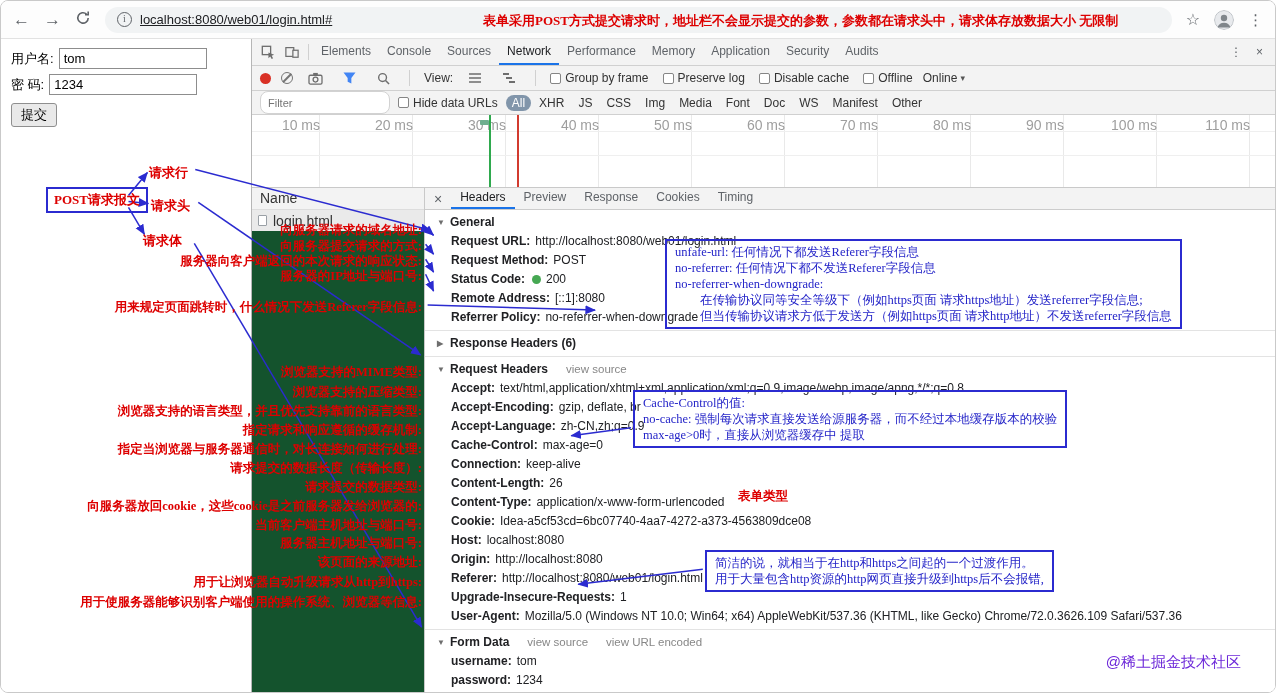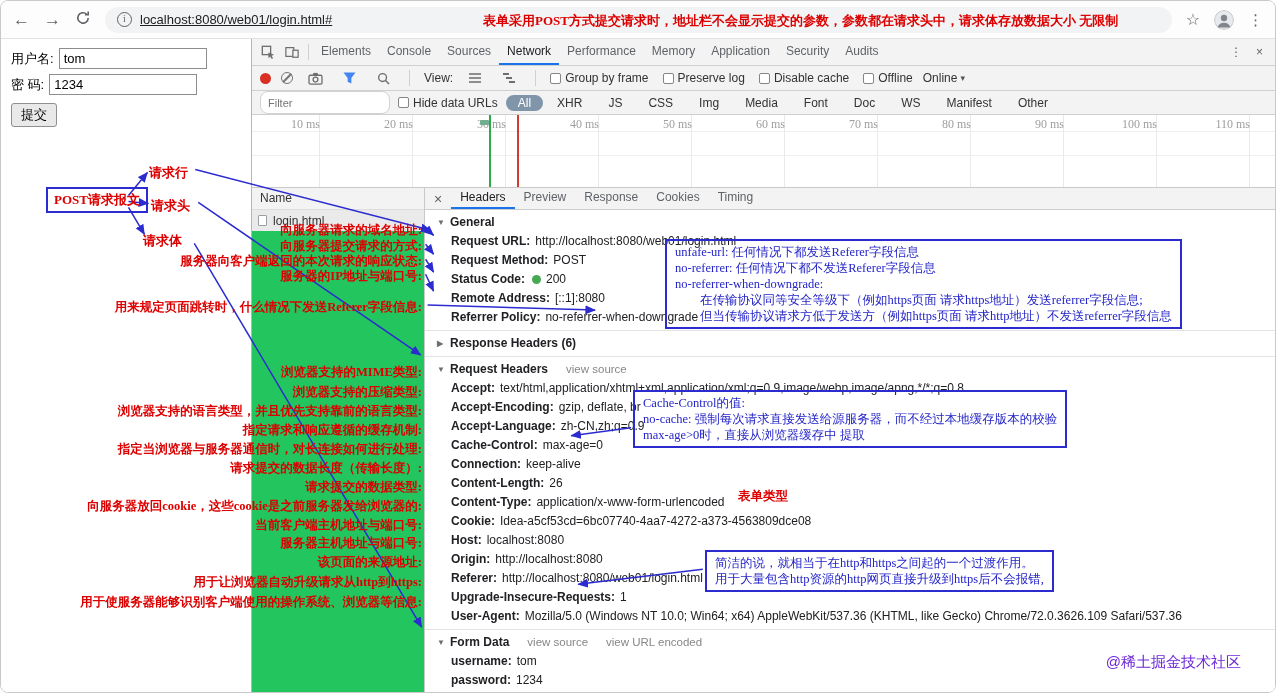--- a/index.html
+++ b/index.html
@@ -39,33 +39,33 @@
   .rec-dot{width:11px;height:11px;border-radius:50%;background:#d93025;flex:0 0 auto;cursor:pointer;}
   .clear-icon{width:12px;height:12px;border:1.5px solid #757575;border-radius:50%;position:relative;flex:0 0 auto;cursor:pointer;}
   .clear-icon::after{content:"";position:absolute;left:-1.5px;top:4px;width:12px;height:1.5px;background:#757575;transform:rotate(-45deg);}
   .chk{display:flex;align-items:center;gap:4px;white-space:nowrap;cursor:pointer;}
   .cbox{width:11px;height:11px;border:1px solid #858585;border-radius:2px;background:#fff;flex:0 0 auto;}
   .ddown{display:flex;align-items:center;gap:3px;cursor:pointer;white-space:nowrap;}
 
   .dt-filterbar{flex:0 0 23px;background:#f3f3f3;border-bottom:1px solid #d0d0d0;display:flex;align-items:center;font-size:12px;color:#333;padding:0 8px;gap:8px;}
   .filter-input{width:130px;height:23px;border:1px solid #d2d2d2;border-radius:8px;font-size:11px;padding:0 7px;color:#333;background:#fff;font-family:inherit;}
   .chips{display:flex;align-items:center;gap:2px;}
-  .chip{padding:1px 12px;border-radius:8px;cursor:pointer;white-space:nowrap;}
+  .chip{padding:1px 6px;border-radius:8px;cursor:pointer;white-space:nowrap;}
   .chip.selected{background:#8195aa;color:#fff;}
 
   .dt-timeline{flex:0 0 73px;position:relative;border-bottom:1px solid #c9c9c9;overflow:hidden;background:#fff;}
   .tl-grid{position:absolute;inset:0;background:repeating-linear-gradient(90deg,#e9e9e9 0 1px,transparent 1px 93px);background-position:67px 0;}
   .tl-labels{position:absolute;left:-25px;top:2px;right:0;display:flex;}
-  .tl-labels span{flex:0 0 93px;text-align:right;font-size:12px;color:#9e9e9e;white-space:nowrap;font-family:Liberation Serif, serif;}
+  .tl-labels span{flex:0 0 93px;text-align:right;font-size:14px;color:#9e9e9e;white-space:nowrap;}
   .tl-hline{position:absolute;left:0;right:0;height:1px;background:#efefef;}
   .tl-vline{position:absolute;top:0;bottom:0;width:2px;}
   .tl-bar{position:absolute;border-radius:1px;}
 
   .dt-main{flex:1;display:flex;min-height:0;}
-  .name-col{flex:0 0 173px;border-right:1px solid #c9c9c9;font-size:12px;display:flex;flex-direction:column;background:#22c55e;}
+  .name-col{flex:0 0 173px;border-right:1px solid #c9c9c9;font-size:14px;display:flex;flex-direction:column;background:#14532d;}
   .name-header{flex:0 0 21px;line-height:21px;background:#f3f3f3;border-bottom:1px solid #ddd;padding-left:8px;color:#333;}
   .req-row{flex:0 0 21px;display:flex;align-items:center;gap:6px;padding-left:6px;background:#eaeaea;color:#333;cursor:pointer;}
   .doc-ic{width:9px;height:11px;background:#fff;border:1px solid #9aa0a6;border-radius:1px;flex:0 0 auto;}
 
   .detail{flex:1;display:flex;flex-direction:column;min-width:0;position:relative;background:#fff;}
   .detail-tabs{flex:0 0 21px;background:#f3f3f3;border-bottom:1px solid #ccc;display:flex;align-items:center;font-size:12px;color:#5f6368;}
   .detail-tabs .close{padding:0 9px;font-size:14px;cursor:pointer;}
   .dtab{padding:0 9px;line-height:19px;height:21px;cursor:pointer;}
   .dtab.selected{color:#202124;border-bottom:2px solid #1a73e8;}
   .headers-body{flex:1;overflow:hidden;font-size:12px;color:#202124;}

